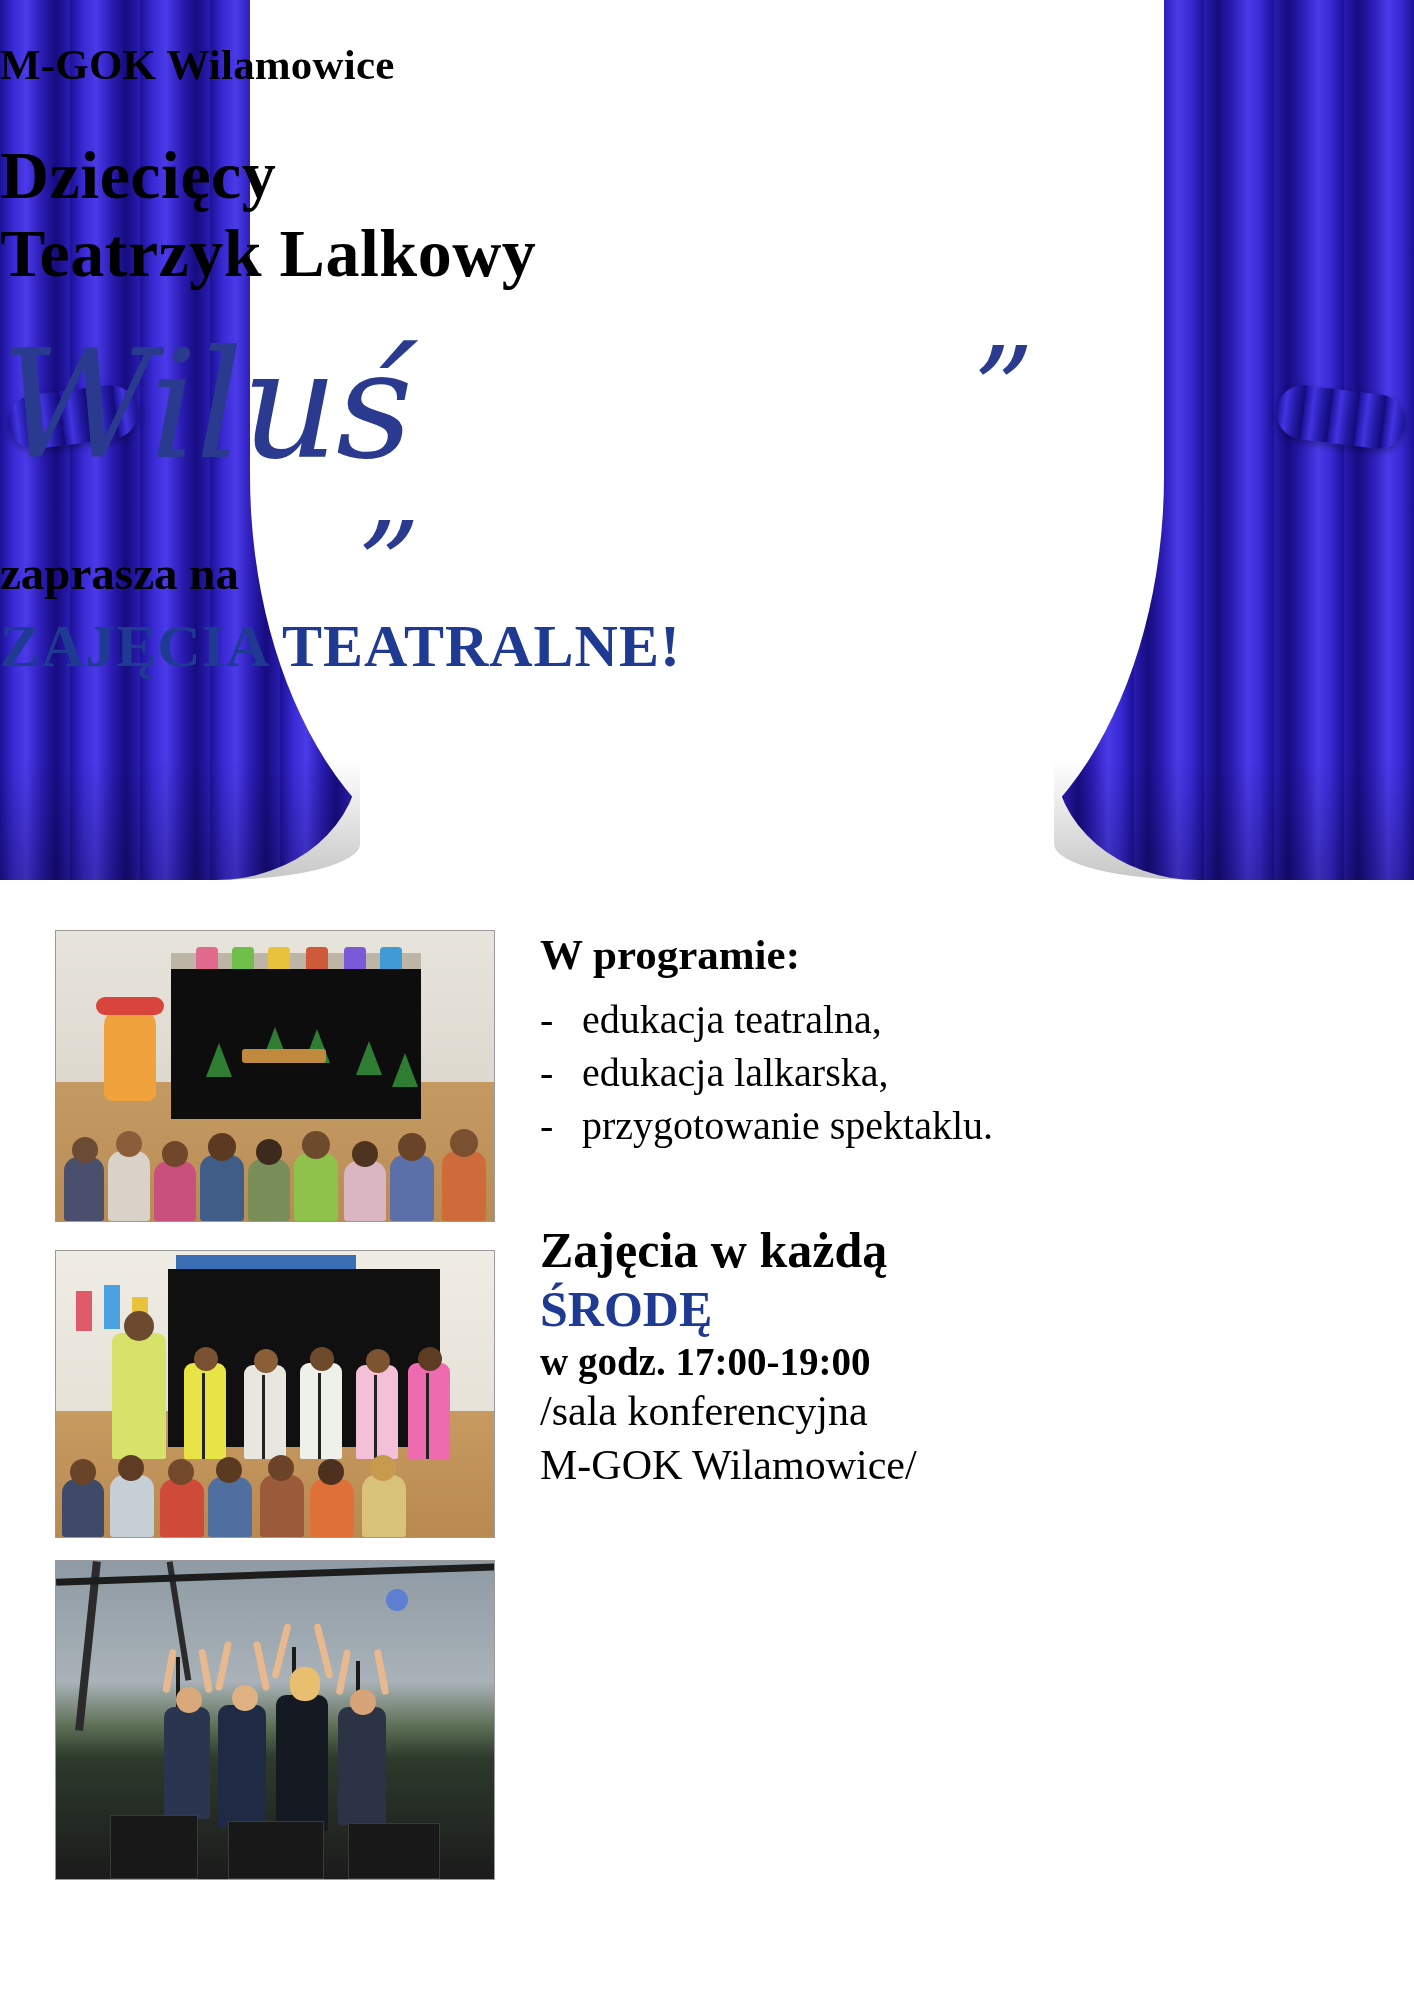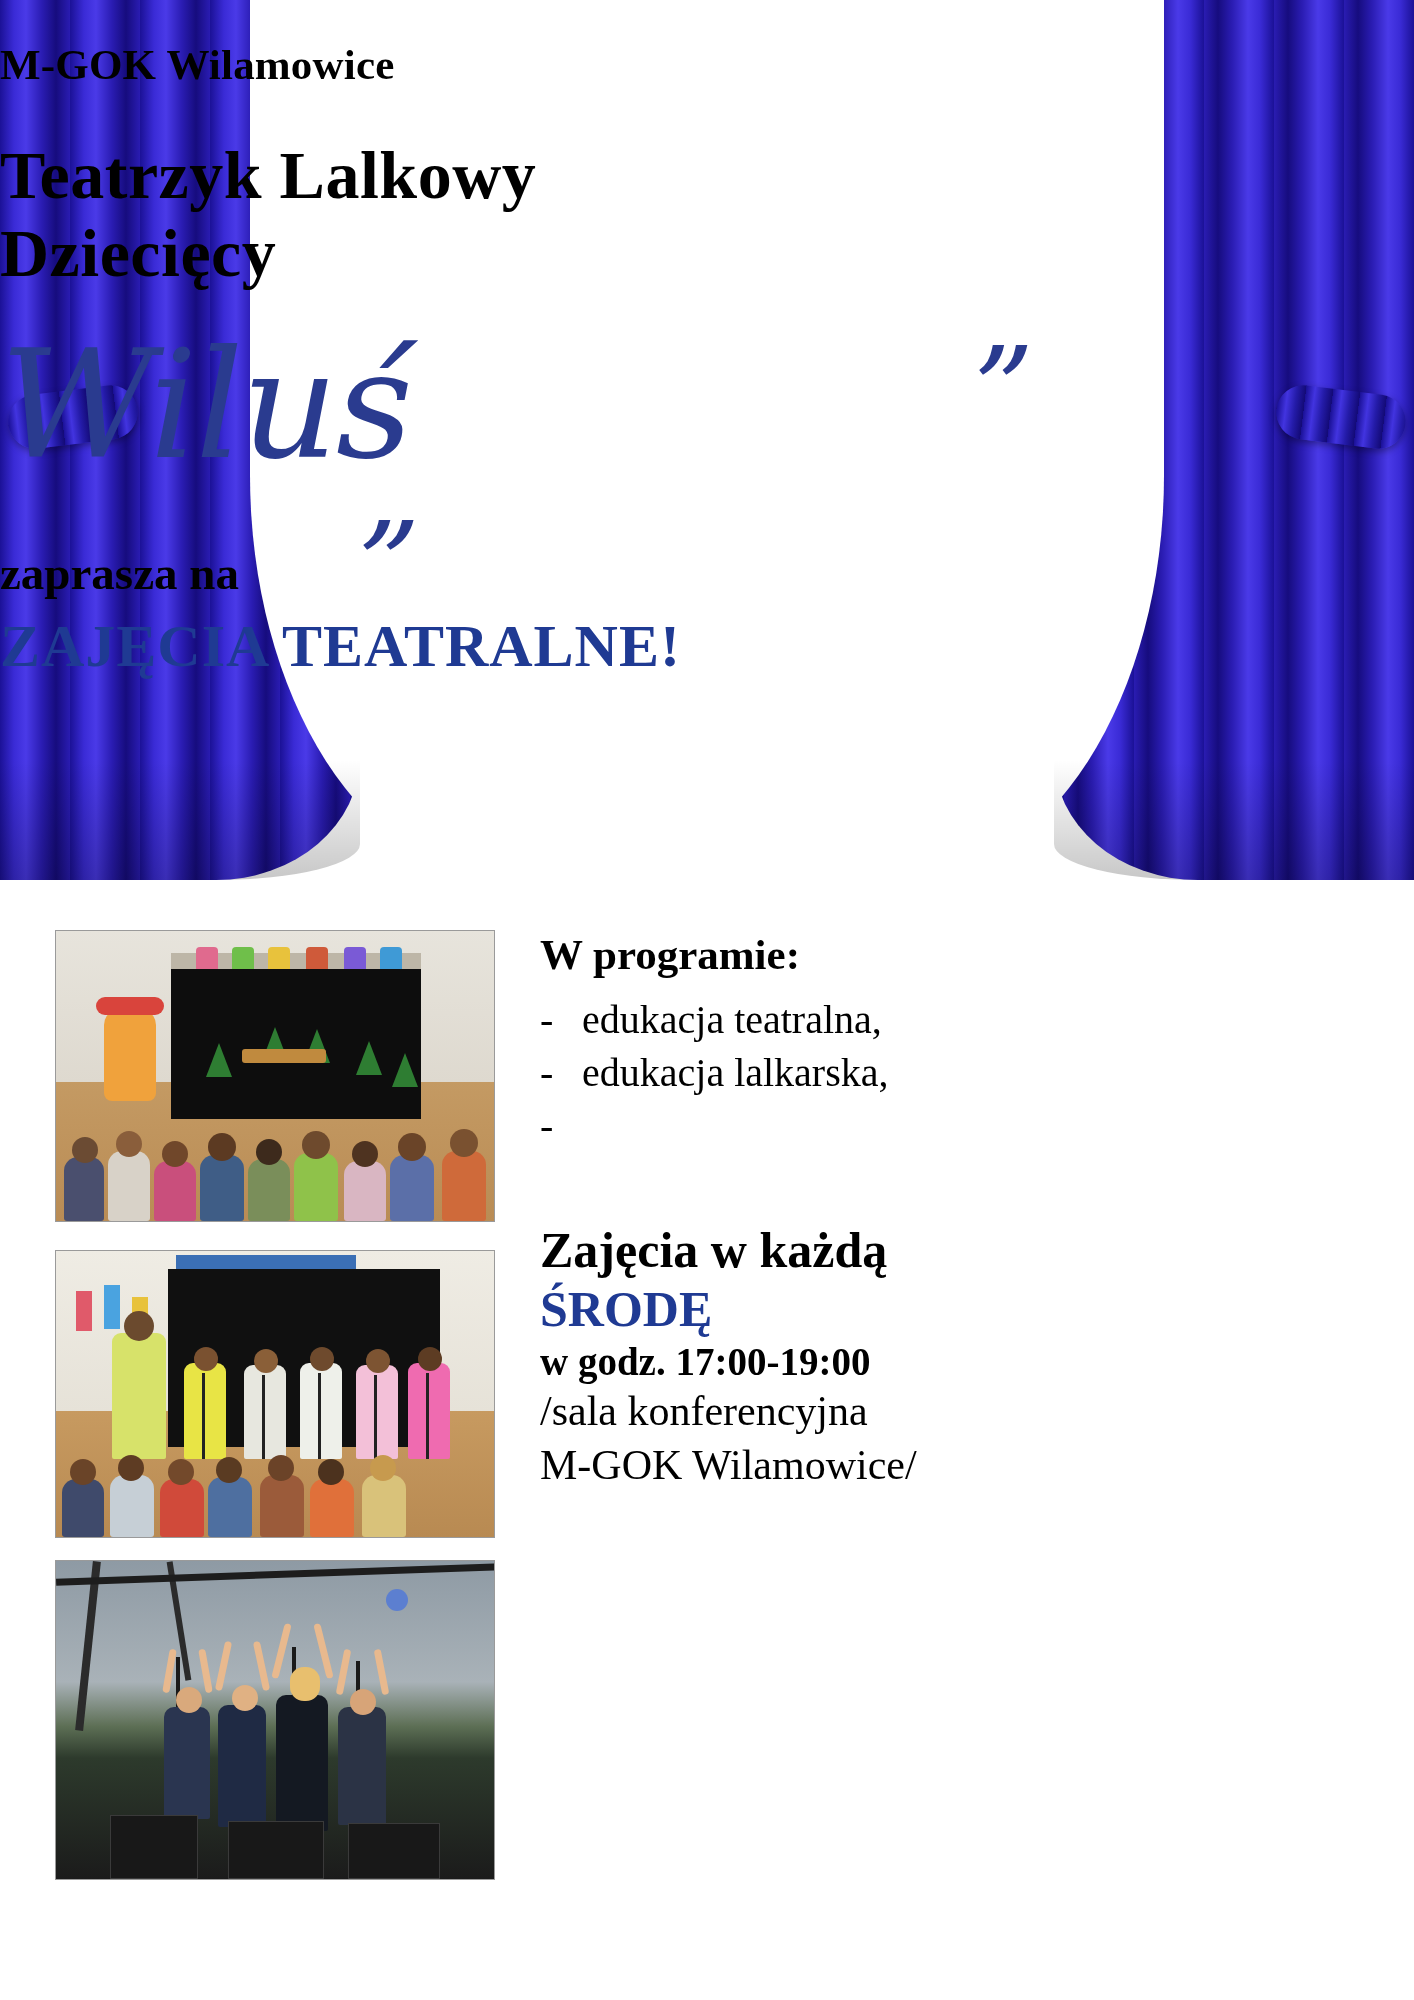--- a/index.html
+++ b/index.html
@@ -284,22 +284,22 @@
 
 <div class="curtain right">
   <div class="curtain-body"></div>
   <div class="drape-cut"></div>
   <div class="hem"></div>
   <div class="tieback"></div>
 </div>
 
 <div class="header">
   <div class="org-name">M-GOK Wilamowice</div>
+  <div class="title-line">Dziecięcy</div>
   <div class="title-line">Teatrzyk Lalkowy</div>
-  <div class="title-line">Dziecięcy</div>
 
   <div class="logo-wrap">
     <span class="logo-quote-open">„</span>
     <div class="logo-script">Wiluś</div>
     <span class="logo-quote-close">”</span>
   </div>
 
   <div class="invite">zaprasza na</div>
   <div class="invite-main">ZAJĘCIA TEATRALNE!</div>
 </div>
@@ -441,20 +441,21 @@
       <li>
         <span class="dash">-</span>
         <span>edukacja teatralna,</span>
       </li>
       <li>
         <span class="dash">-</span>
         <span>edukacja lalkarska,</span>
       </li>
       <li>
         <span class="dash">-</span>
+        <span>przygotowanie spektaklu.</span>
       </li>
     </ul>
 
     <div class="sched">
       <div class="sched-line1">Zajęcia w każdą</div>
       <div class="sched-day">ŚRODĘ</div>
       <div class="sched-hours">w godz. 17:00-19:00</div>
       <div class="sched-place">/sala konferencyjna</div>
       <div class="sched-place">M-GOK Wilamowice/</div>
     </div>

